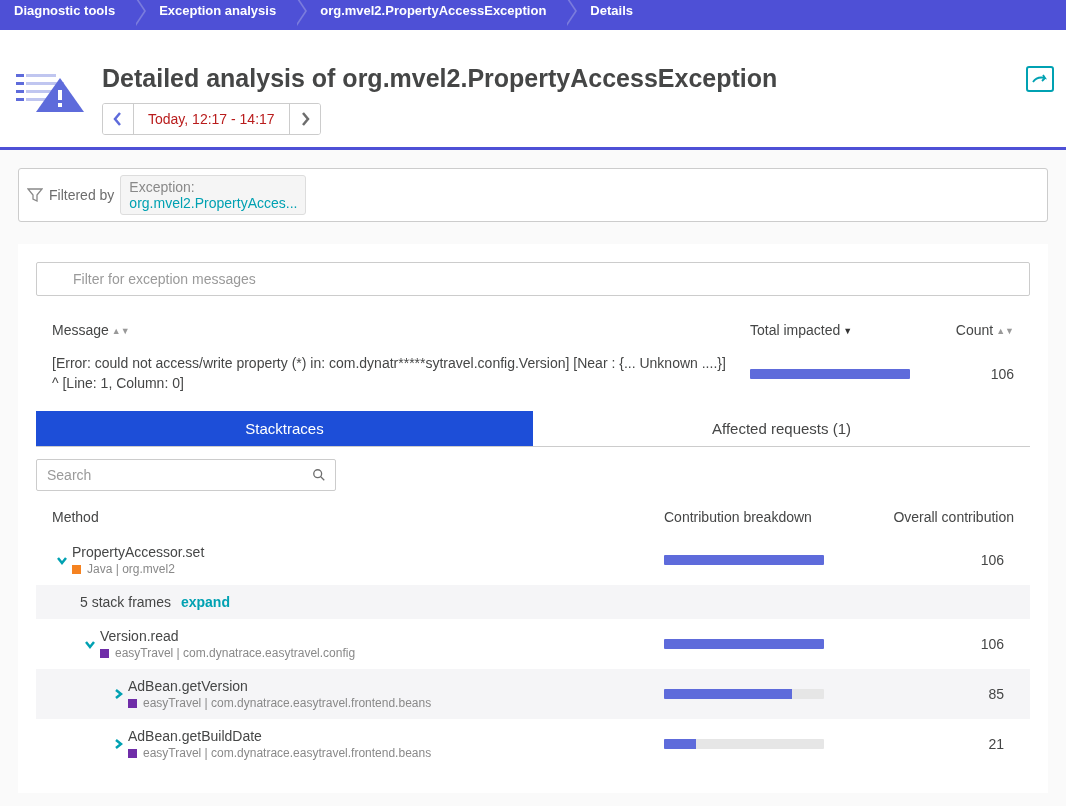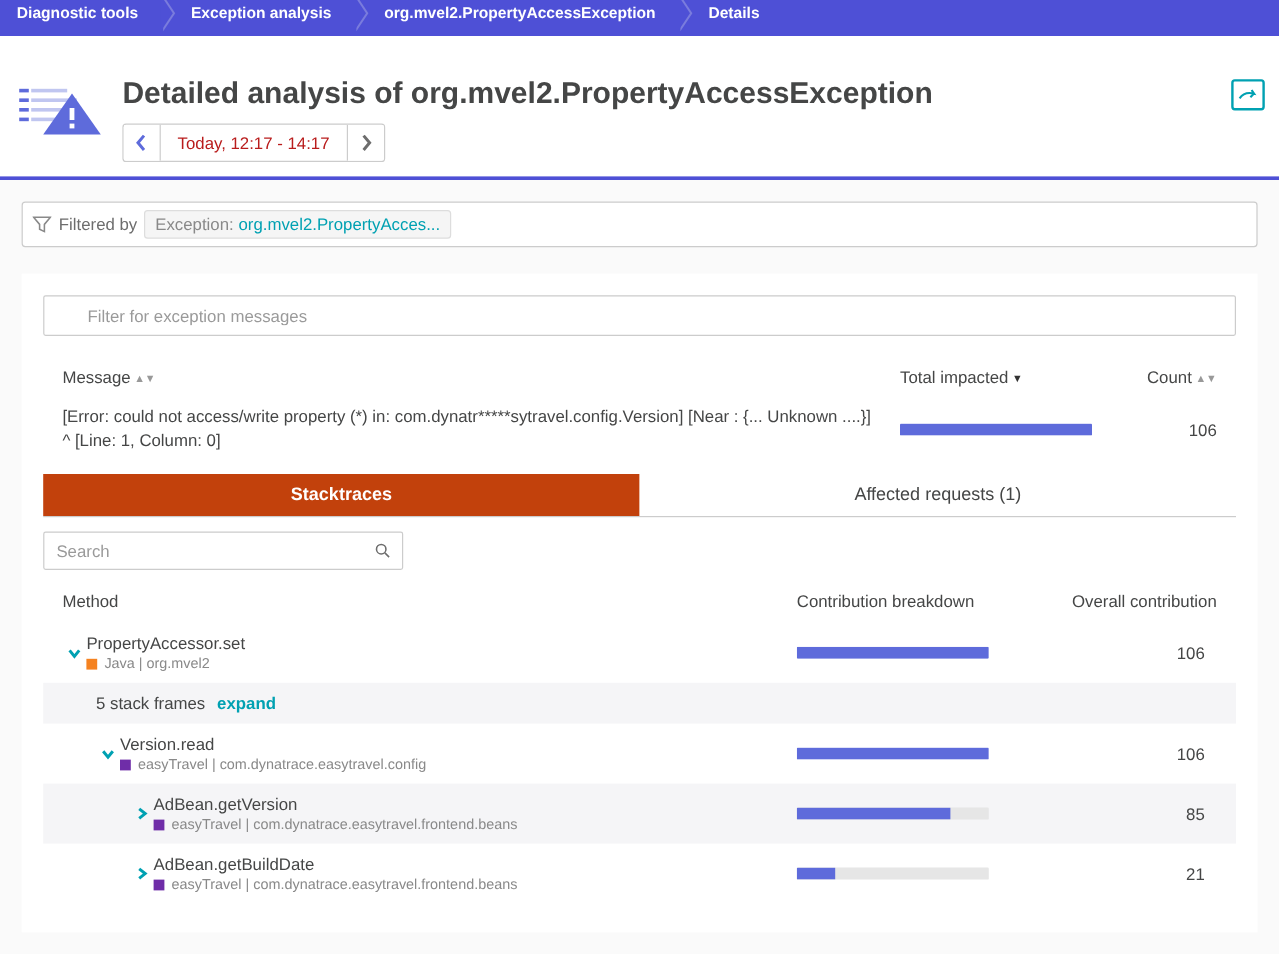--- a/index.html
+++ b/index.html
@@ -22,21 +22,21 @@
 .time-nav .nav-btn svg { width: 10px; height: 14px; }
 .time-nav .time-label { padding: 0 14px; line-height: 30px; font-size: 14px; color: #b91c1c; border-left: 1px solid #ccc; border-right: 1px solid #ccc; }
 .header-right { padding-top: 2px; }
 .corner-icon { width: 28px; height: 26px; border: 2px solid #00a1b2; border-radius: 3px; display: flex; align-items: center; justify-content: center; cursor: pointer; }
 .corner-icon svg { width: 18px; height: 14px; }
 
 .content-wrap { padding: 18px 18px; background: #fafafa; }
 .filter-bar { background: #fff; border: 1px solid #ccc; border-radius: 3px; padding: 6px 8px; display: flex; align-items: center; margin-bottom: 22px; }
 .filter-bar .funnel { width: 16px; height: 16px; margin-right: 6px; flex-shrink:0;}
 .filter-bar .filterby { color: #6d6d6d; font-size: 14px; margin-right: 6px; }
-.filter-pill { background: #f5f5f5; border: 1px solid #ddd; border-radius: 3px; padding: 3px 8px; font-size: 14px; display: inline-flex; align-items: flex-start; }
+.filter-pill { background: #f5f5f5; border: 1px solid #ddd; border-radius: 3px; padding: 3px 8px; font-size: 14px; display: inline-flex; align-items: flex-start; flex-direction: column; }
 .filter-pill .pill-key { color: #898989; margin-right: 4px; }
 .filter-pill .pill-val { color: #00a1b2; font-weight: 500; }
 
 .panel { background: #fff; padding: 18px 18px 24px; }
 .msg-filter-input { width: 100%; border: 1px solid #ccc; border-radius: 2px; padding: 8px 10px 8px 36px; font-size: 14px; color: #454646; position: relative; }
 .msg-filter-wrap { position: relative; margin-bottom: 18px; }
 .msg-filter-wrap .funnel-abs { position: absolute; left: 10px; top: 50%; transform: translateY(-50%); width: 14px; height: 14px; }
 
 .table-head { display: flex; align-items: center; padding: 8px 16px; font-size: 14px; color: #454646; font-weight: 500; }
 .col-msg { flex: 1; }
@@ -47,21 +47,21 @@
 
 .table-row { display: flex; align-items: center; padding: 8px 16px; }
 .msg-text { flex: 1; font-size: 14px; color: #454646; line-height: 1.4; }
 .bar-col { width: 200px; padding-left: 16px; }
 .count-col { width: 80px; text-align: right; font-size: 14px; }
 .bar-bg { width: 160px; height: 10px; background: #e6e6e6; border-radius: 1px; overflow: hidden; }
 .bar-fill { height: 100%; background: #5e6bdb; }
 
 .tabs { display: flex; margin-top: 10px; border-bottom: 1px solid #ccc; }
 .tab { flex: 1; text-align: center; padding: 9px 0; font-size: 15px; cursor: pointer; }
-.tab.active { background: #c2410c; color: #fff; font-weight: 700; }
+.tab.active { background: #1d4ed8; color: #fff; font-weight: 400; }
 .tab.inactive { color: #454646; background: #fff; font-weight: 500; }
 
 .search-wrap { margin-top: 12px; position: relative; width: 300px; }
 .search-input { width: 100%; border: 1px solid #ccc; border-radius: 2px; padding: 7px 32px 7px 10px; font-size: 14px; }
 .search-wrap .search-ic { position: absolute; right: 10px; top: 50%; transform: translateY(-50%); width: 14px; height: 14px; color:#6d6d6d; }
 
 .trace-head { display: flex; padding: 18px 16px 10px; font-size: 14px; font-weight: 500; color: #454646; }
 .tcol-method { flex: 1; }
 .tcol-bar { width: 200px; }
 .tcol-ov { width: 150px; text-align: right; }

